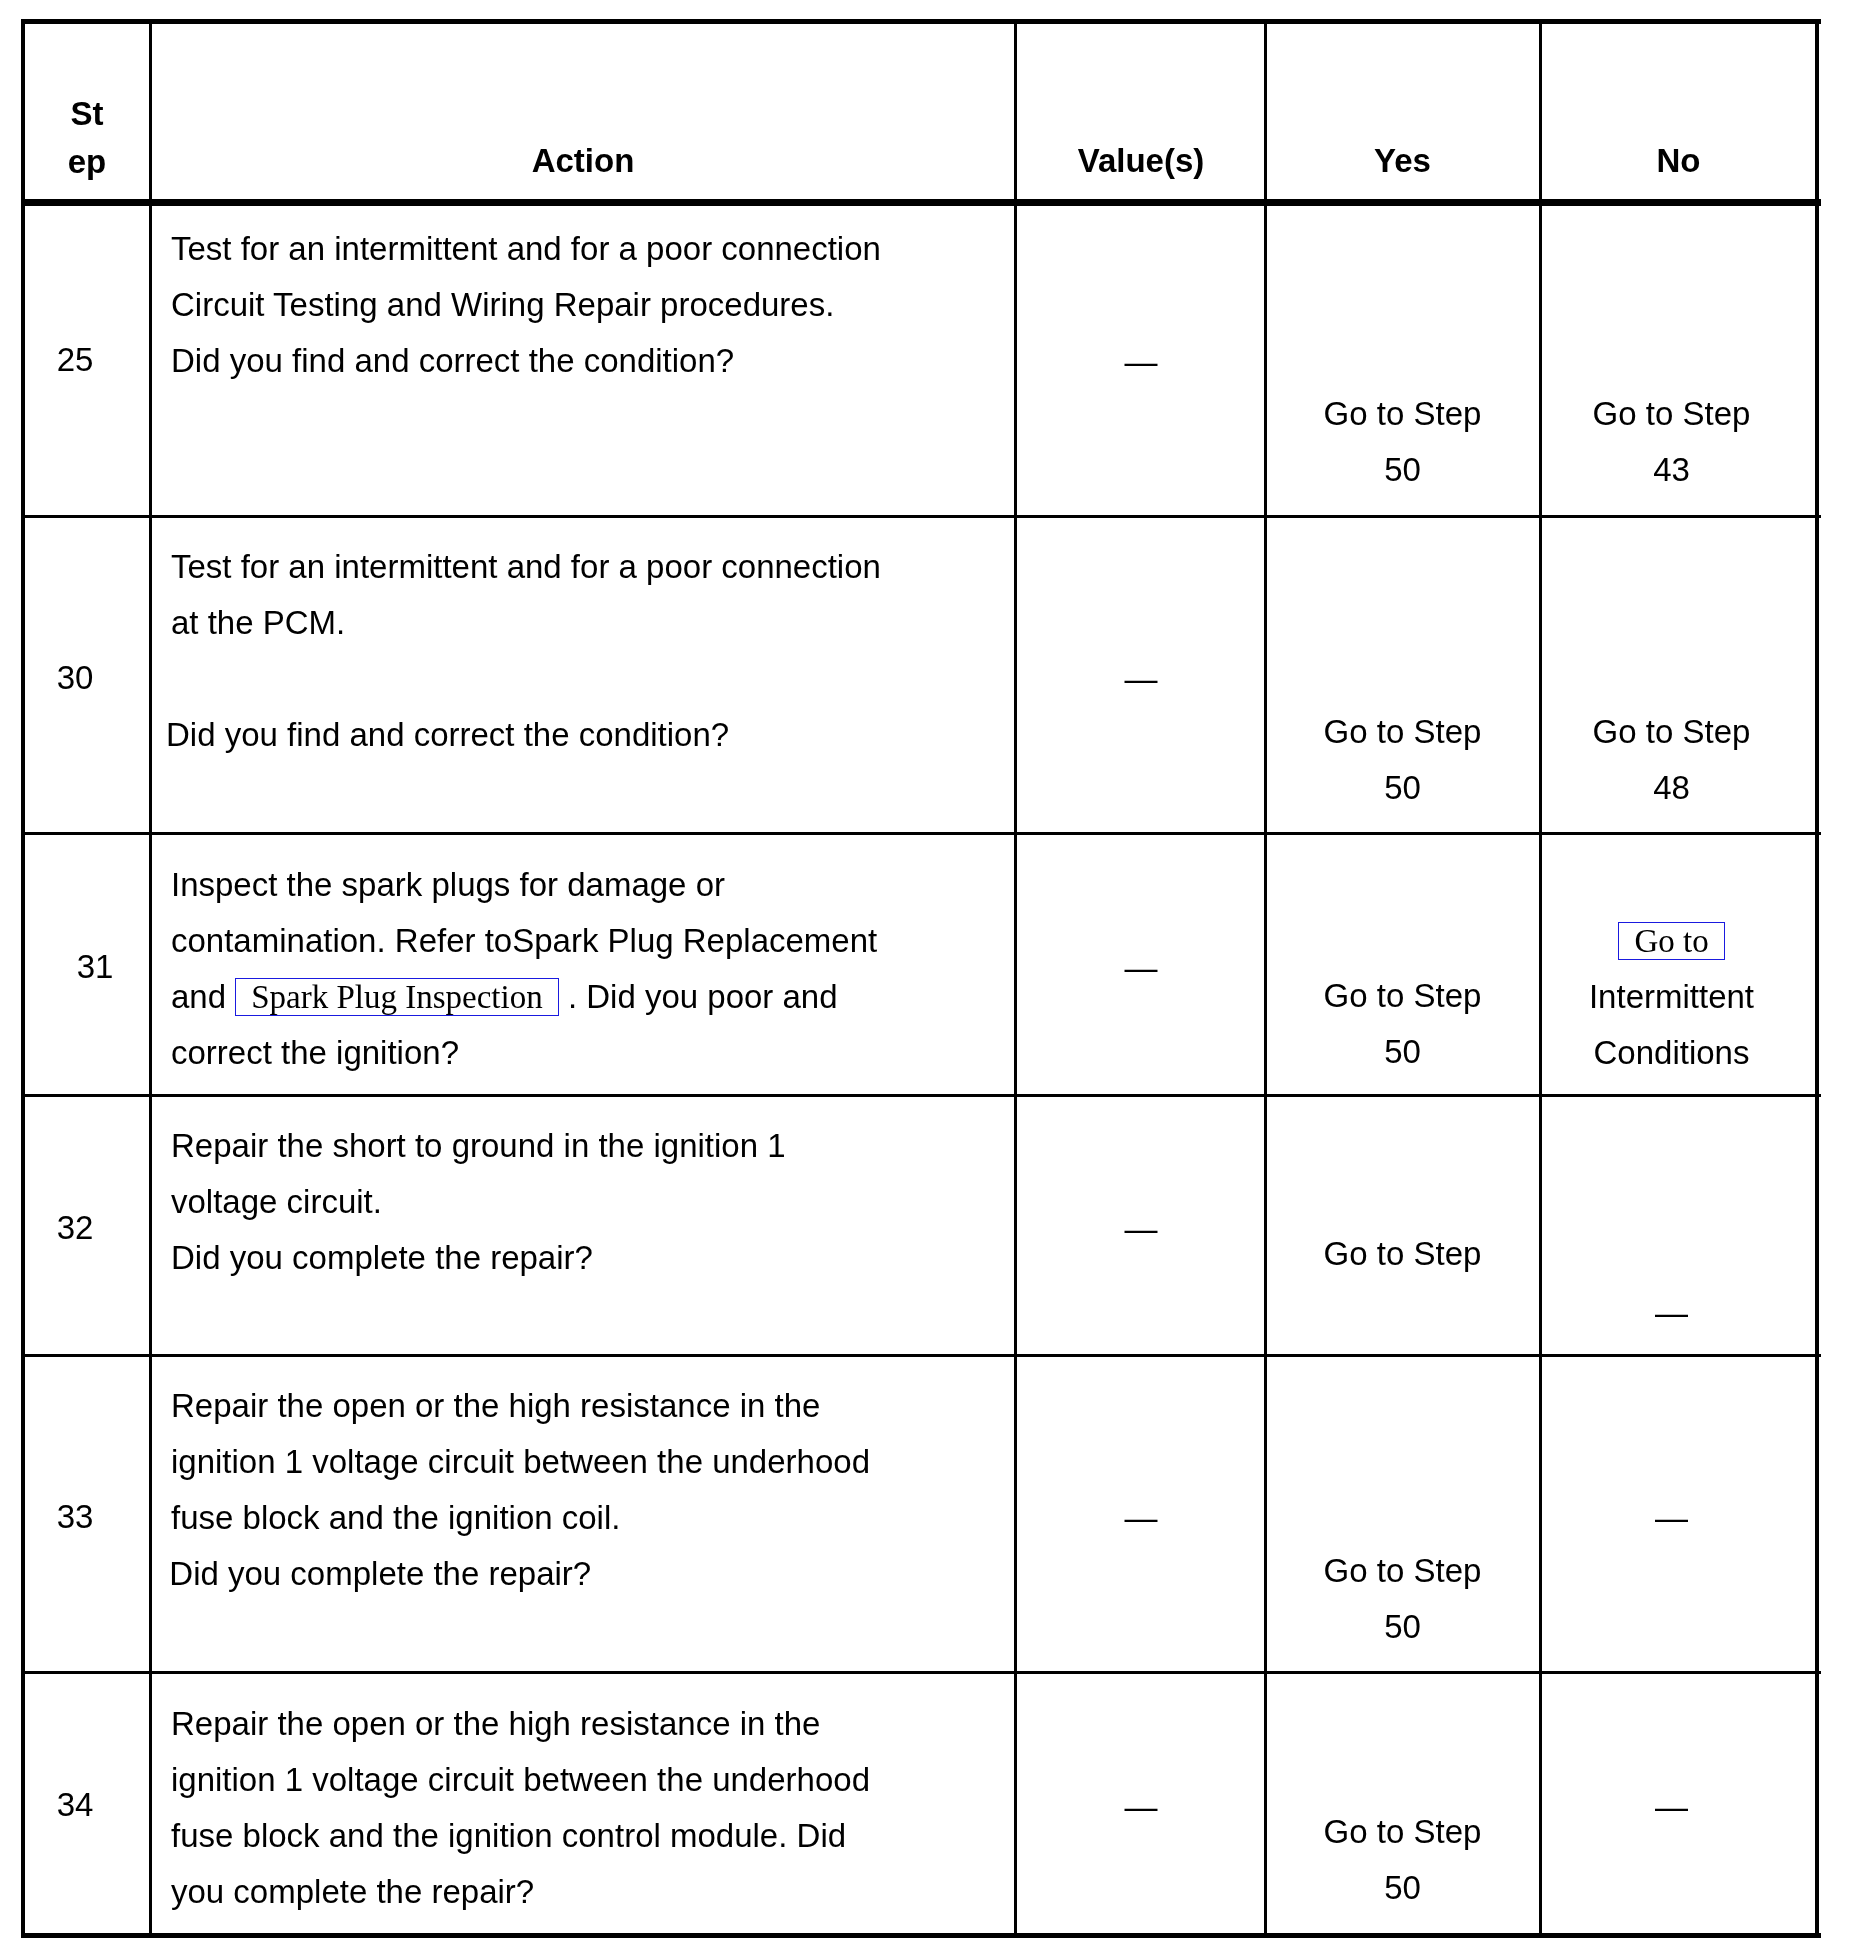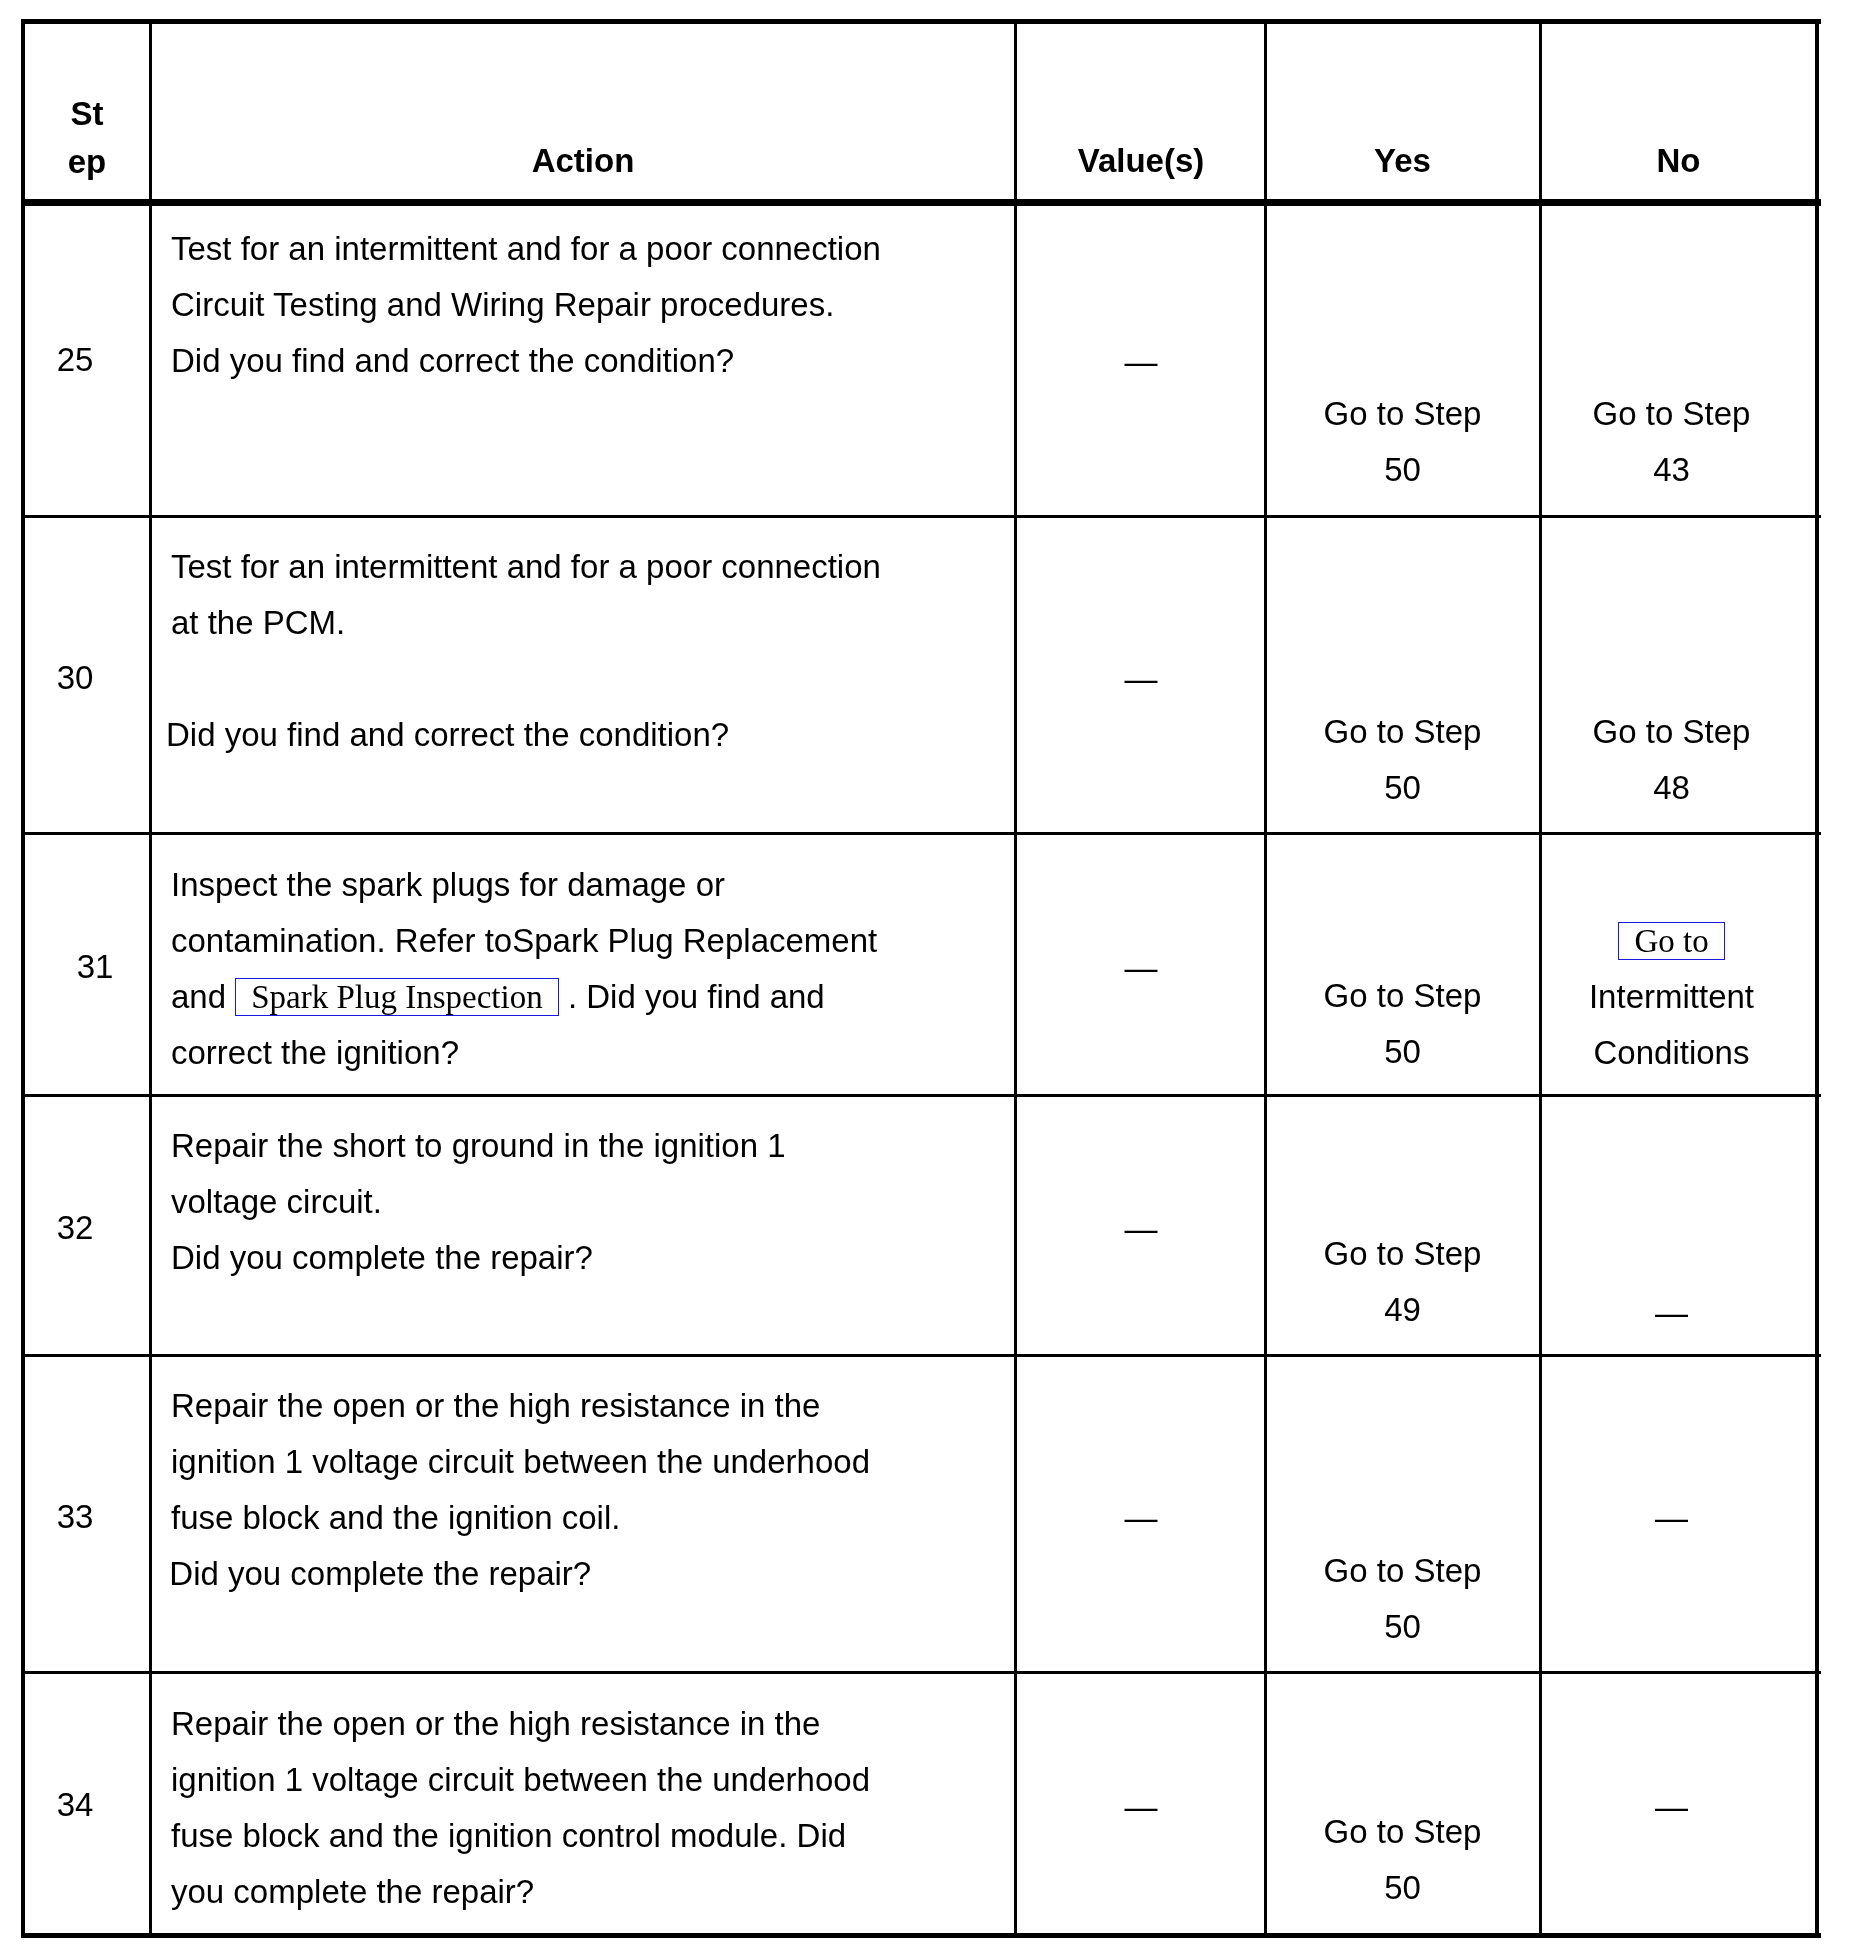--- a/index.html
+++ b/index.html
@@ -79,21 +79,21 @@
       <div>Go to Step</div>
       <div>48</div>
     </div>
   </div>
 
   <div>
     <div class="cell body-txt center" style="left:25px;top:939px;width:100px;padding-left:40px;">31</div>
     <div class="cell body-txt" style="left:171px;top:857px;width:839px;">
       <div>Inspect the spark plugs for damage or</div>
       <div>contamination. Refer toSpark Plug Replacement</div>
-      <div><span style="white-space:pre;">and </span><span class="link-box">Spark Plug Inspection</span><span style="white-space:pre;"> . Did you find and</span></div>
+      <div><span style="white-space:pre;">and </span><span class="link-box">Spark Plug Inspection</span><span style="white-space:pre;"> . Did you poor and</span></div>
       <div>correct the ignition?</div>
     </div>
     <div class="cell body-txt center" style="left:1018px;top:940px;width:246px;">—</div>
     <div class="cell body-txt center" style="left:1267px;top:968px;width:271px;">
       <div>Go to Step</div>
       <div>50</div>
     </div>
     <div class="cell body-txt center" style="left:1542px;top:913px;width:259px;">
       <div><span class="link-box">Go to</span></div>
       <div>Intermittent</div>
@@ -104,21 +104,20 @@
   <div>
     <div class="cell body-txt center" style="left:25px;top:1200px;width:100px;">32</div>
     <div class="cell body-txt" style="left:171px;top:1118px;width:835px;">
       <div>Repair the short to ground in the ignition 1</div>
       <div>voltage circuit.</div>
       <div>Did you complete the repair?</div>
     </div>
     <div class="cell body-txt center" style="left:1018px;top:1201px;width:246px;">—</div>
     <div class="cell body-txt center" style="left:1267px;top:1226px;width:271px;">
       <div>Go to Step</div>
-      <div>49</div>
     </div>
     <div class="cell body-txt center" style="left:1542px;top:1285px;width:259px;">—</div>
   </div>
 
   <div>
     <div class="cell body-txt center" style="left:25px;top:1489px;width:100px;">33</div>
     <div class="cell body-txt" style="left:171px;top:1378px;width:835px;">
       <div>Repair the open or the high resistance in the</div>
       <div>ignition 1 voltage circuit between the underhood</div>
       <div>fuse block and the ignition coil.</div>

